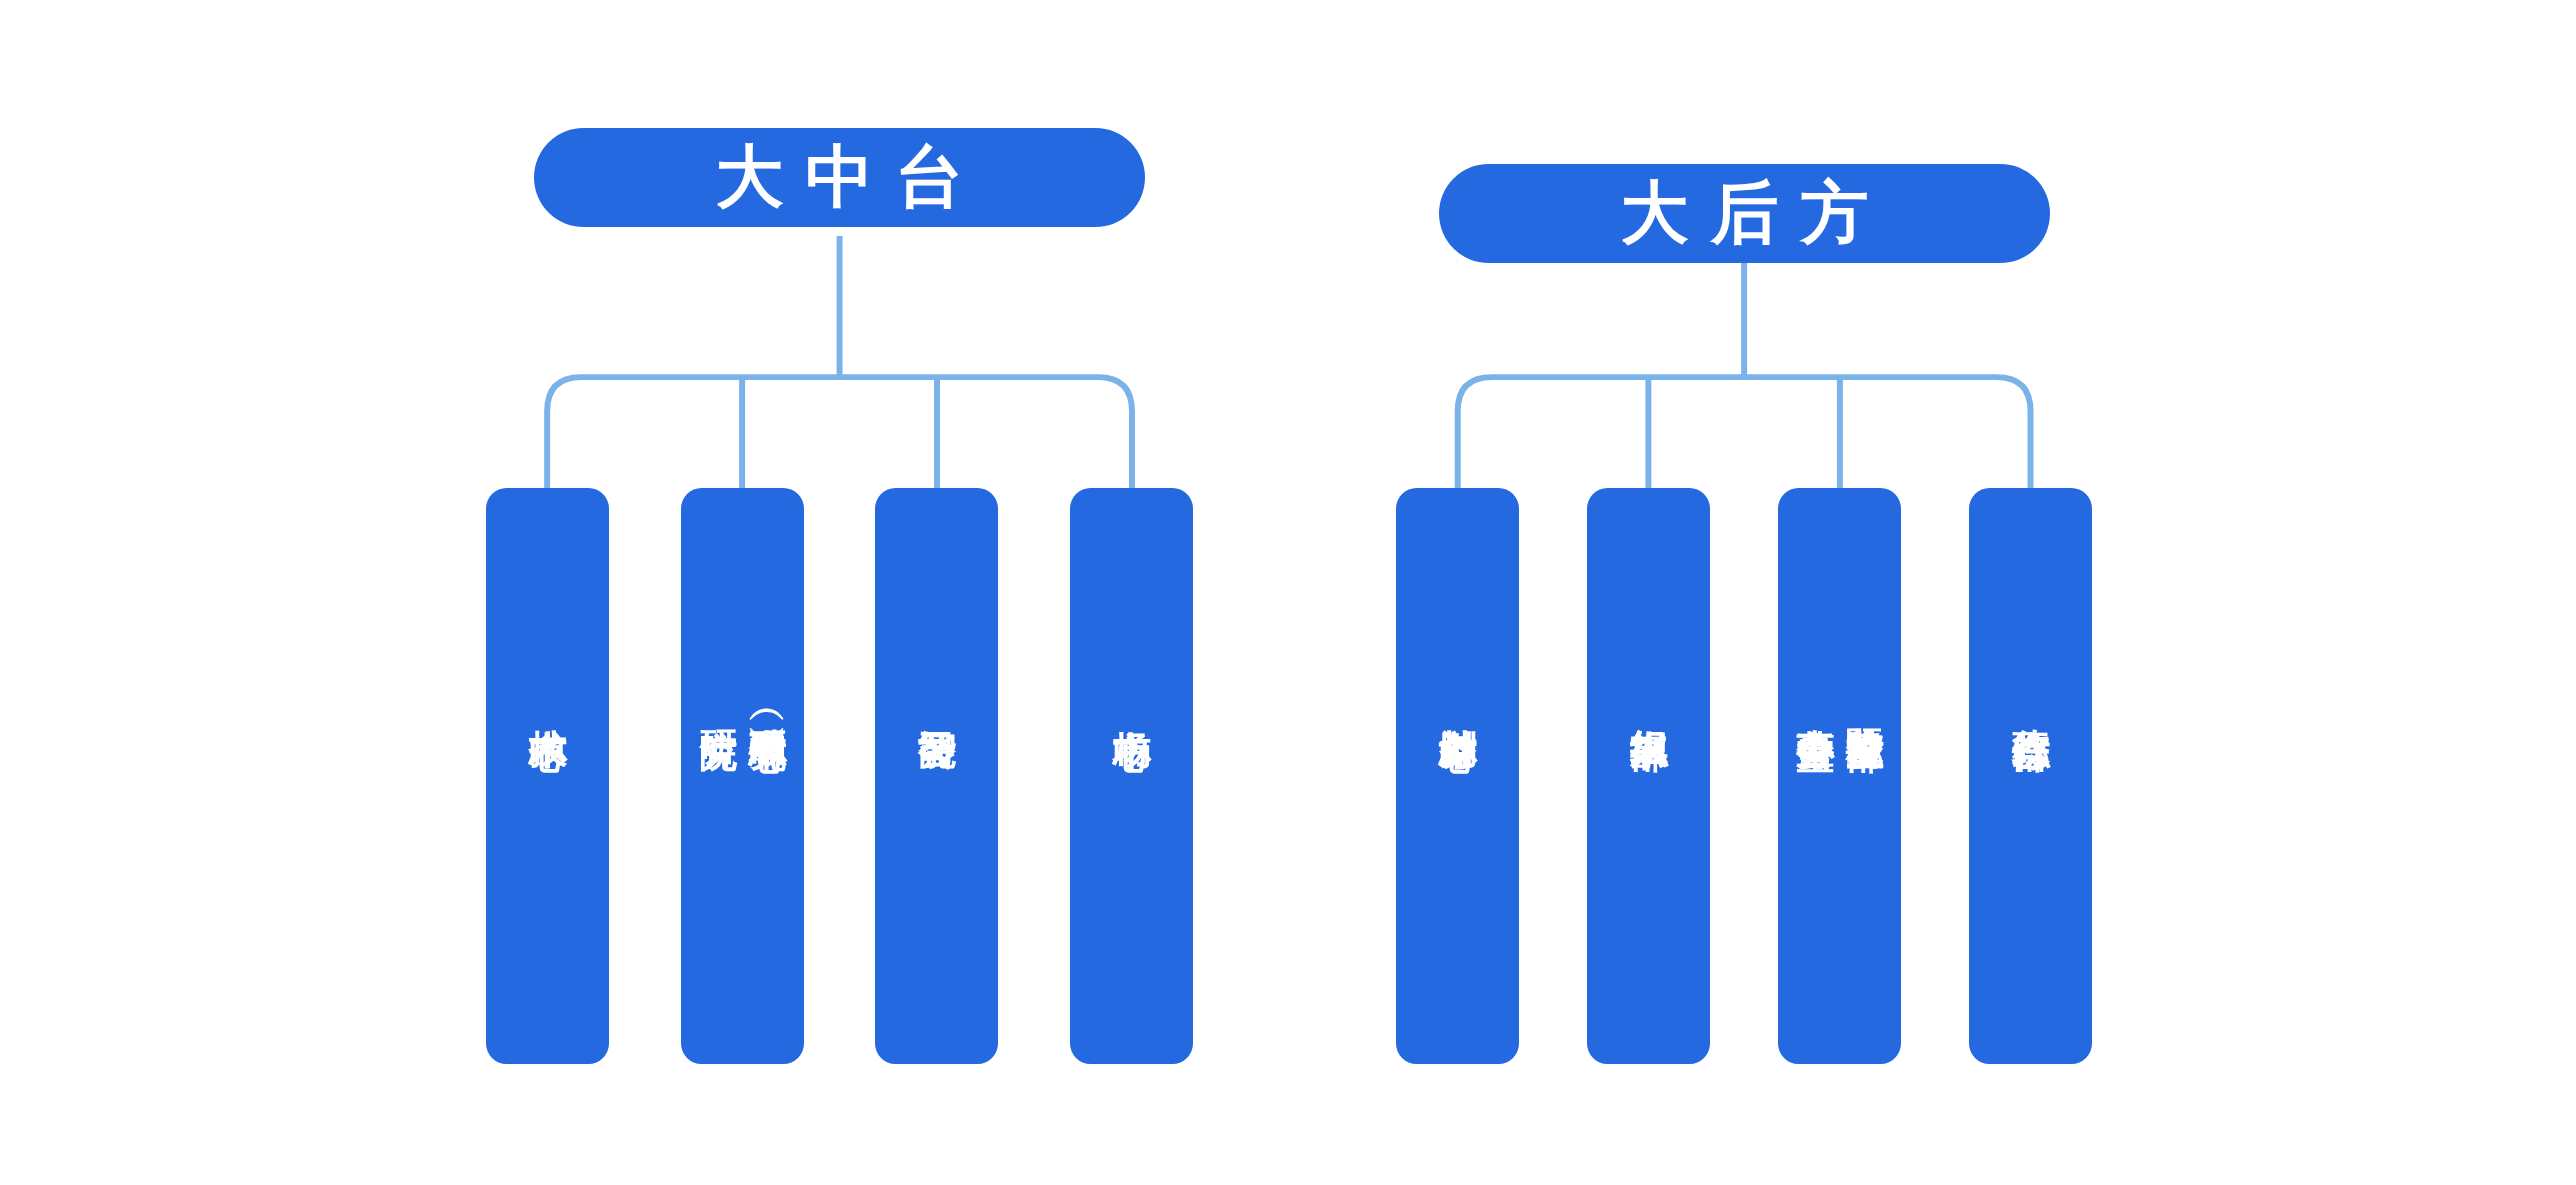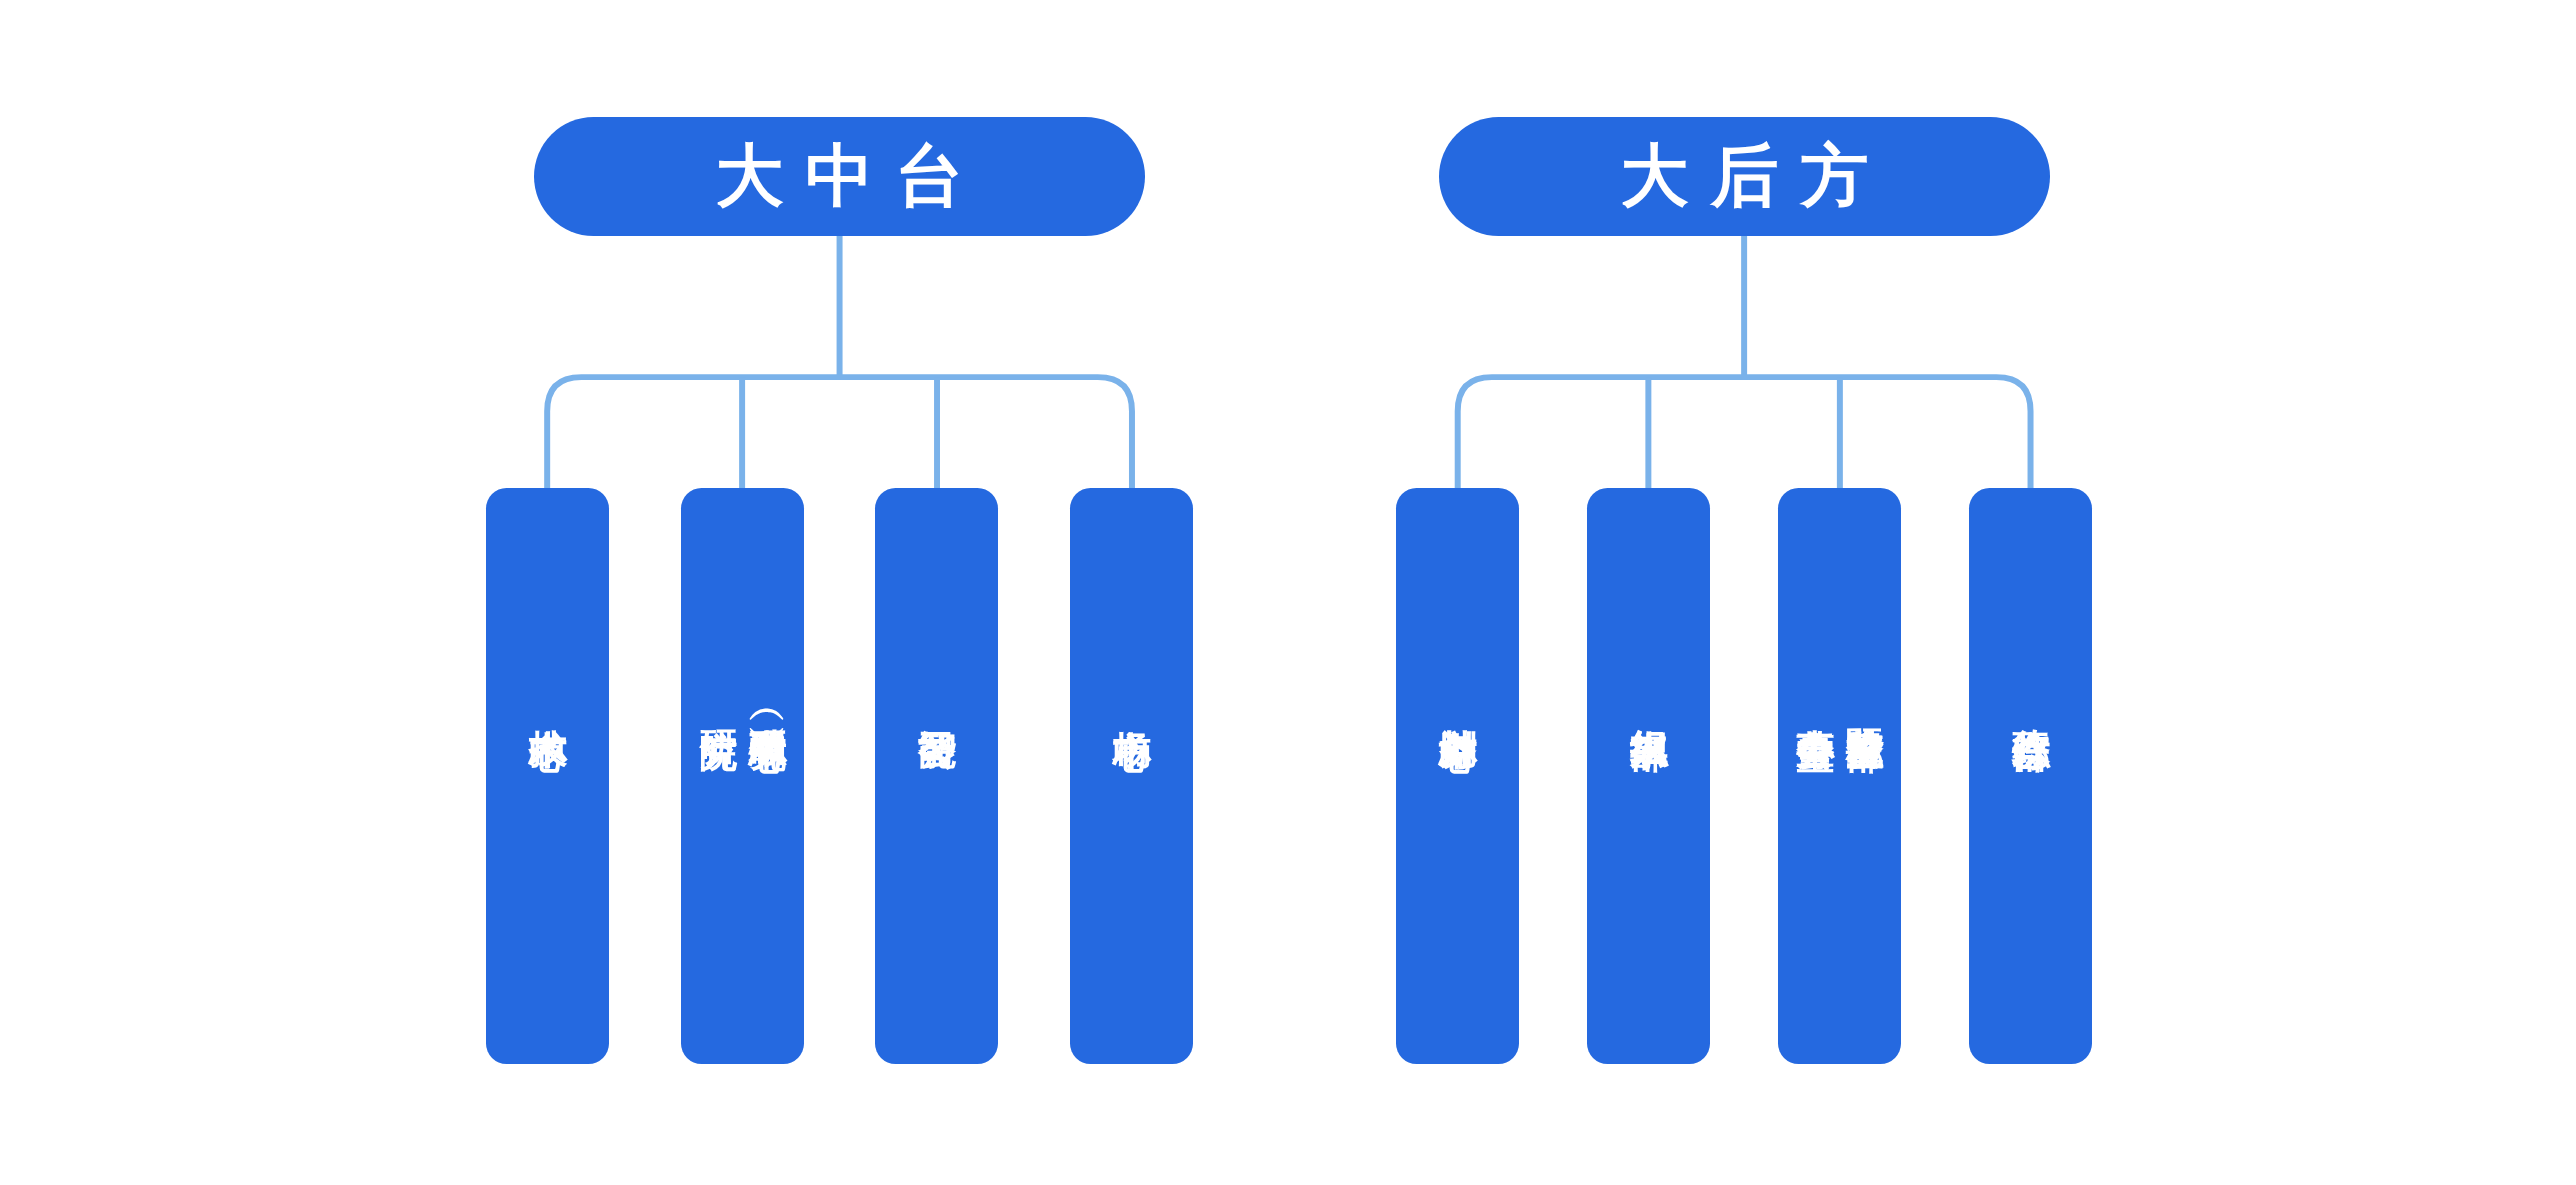--- a/index.html
+++ b/index.html
@@ -19,23 +19,23 @@
     left: 0; top: 0;
     width: 2576px; height: 1186px;
   }
   .connectors path {
     fill: none;
     stroke: #7AB2EA;
     stroke-width: 7;
   }
   .root-node {
     position: absolute;
-    top: 117px;
+    top: 128px;
     width: 611px;
-    height: 119px;
+    height: 99px;
     background: #2569E0;
     border-radius: 60px;
     display: flex;
     align-items: center;
     justify-content: center;
   }
   .root-label {
     color: #ffffff;
     font-size: 68px;
     font-weight: 600;
@@ -61,21 +61,21 @@
     white-space: pre-line;
     text-align: center;
     color: #ffffff;
     font-size: 38px;
     font-weight: 600;
     letter-spacing: 0.9px;
     line-height: 1.3;
   }
   
   .root-a   { left: 534px;  }
-  .root-b   { left: 1439px; }
+  .root-b   { left: 1439px; margin-top: 36px; }
   .child-a1 { left: 486px;  }
   .child-a2 { left: 681px;  }
   .child-a3 { left: 875px; }
   .child-a4 { left: 1070px; }
   .child-b1 { left: 1396px; }
   .child-b2 { left: 1587px; }
   .child-b3 { left: 1778px; }
   .child-b4 { left: 1969px; }
 </style>
 </head>

